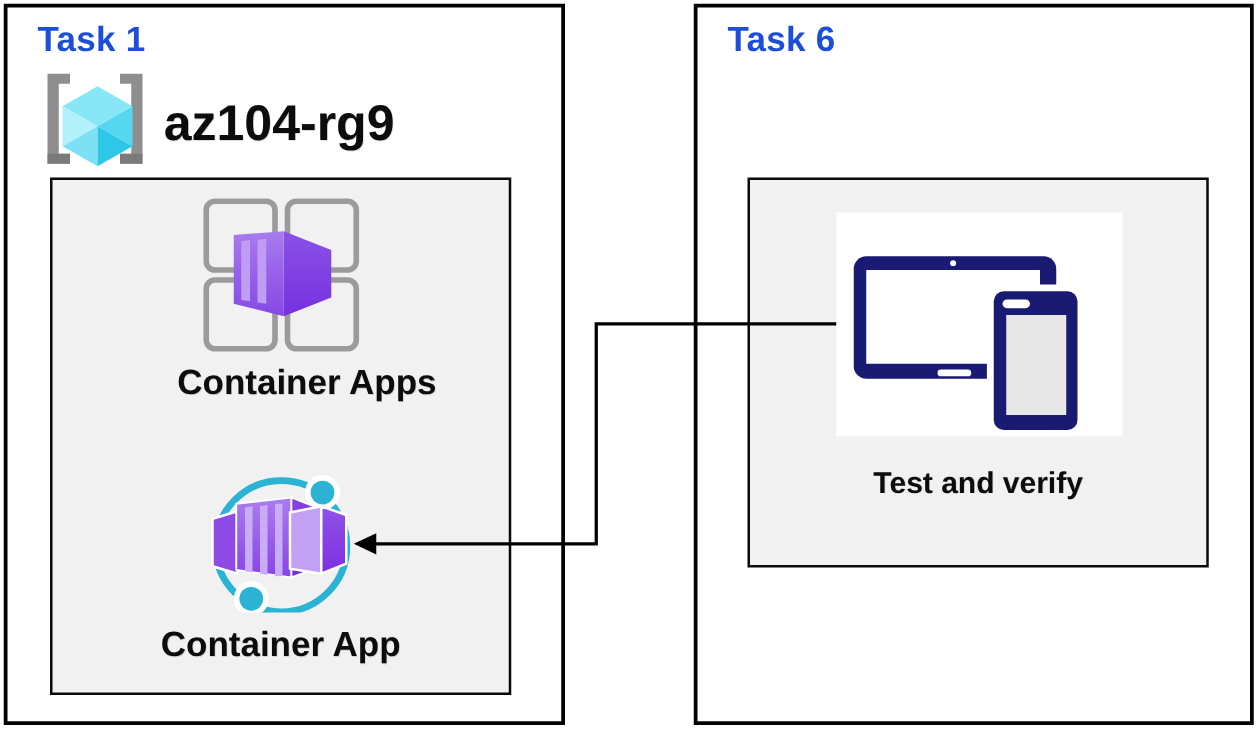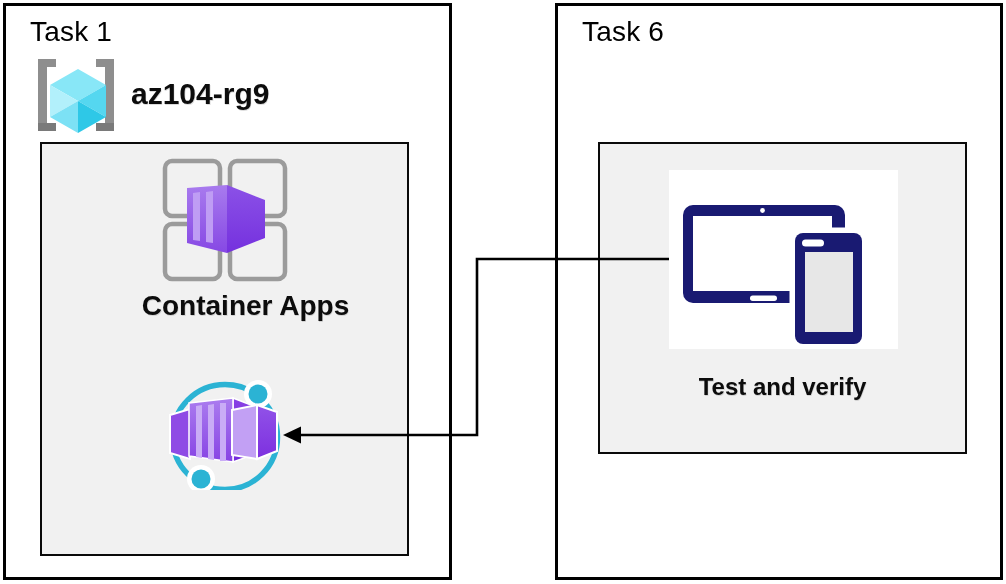--- a/index.html
+++ b/index.html
@@ -3,28 +3,28 @@
 <meta charset="utf-8">
 <style>
   html,body{margin:0;padding:0;background:#ffffff;}
   .canvas{
     position:relative;width:1006px;height:584px;background:#ffffff;overflow:hidden;
     font-family:"Liberation Sans","DejaVu Sans",sans-serif;
   }
   .panel{position:absolute;border:3px solid #000;background:#fff;box-sizing:border-box;}
   .inner-box{position:absolute;border:2px solid #0a0a0a;background:#f1f1f1;box-sizing:border-box;}
   .task-title{
-    position:absolute;font-size:28px;font-weight:400;color:#000000;line-height:1.1;
+    position:absolute;font-size:28px;font-weight:700;color:#1d4ed8;line-height:1.1;
     letter-spacing:0.2px;
   }
   .lbl{
     position:absolute;font-weight:700;color:#0c0c0c;text-align:center;
     text-shadow:0.6px 0.6px 0 rgba(130,130,130,0.28);
   }
-  .rg-name{font-size:30px;text-align:left;}
+  .rg-name{font-size:40px;text-align:left;}
   .env-lbl{font-size:28px;line-height:37px;}
   .app-lbl{font-size:28px;}
   .verify-lbl{font-size:24px;}
   .icon{position:absolute;}
   .white-plate{position:absolute;background:#ffffff;}
   svg{display:block;}
 </style>
 </head>
 <body>
 
@@ -116,20 +116,21 @@
       <polygon points="48,27 54,26 54,82 48,81" fill="#c9acf6"></polygon>
       <polygon points="60,25 66,25 66,83 60,83" fill="#c9acf6"></polygon>
 
       <g stroke="#ffffff" stroke-width="2">
         <polygon points="72,32 97,27 97,81 72,77" fill="#c2a0f4"></polygon>
         <polygon points="97,27 117,34 117,73 97,81" fill="url(#appRight)"></polygon>
       </g>
     </svg>
   </div>
 
+  <div class="lbl app-lbl" style="left:40px;top:500px;width:369px;">Container App</div>
 
   <div class="panel" style="left:555px;top:3px;width:448px;height:577px;"></div>
 
   <div class="task-title" style="left:582px;top:17px;">Task 6</div>
 
   <div class="inner-box" style="left:598px;top:142px;width:369px;height:312px;"></div>
 
   <div class="white-plate" style="left:669px;top:170px;width:229px;height:179px;"></div>
 
   <div class="icon" style="left:669px;top:170px;">

